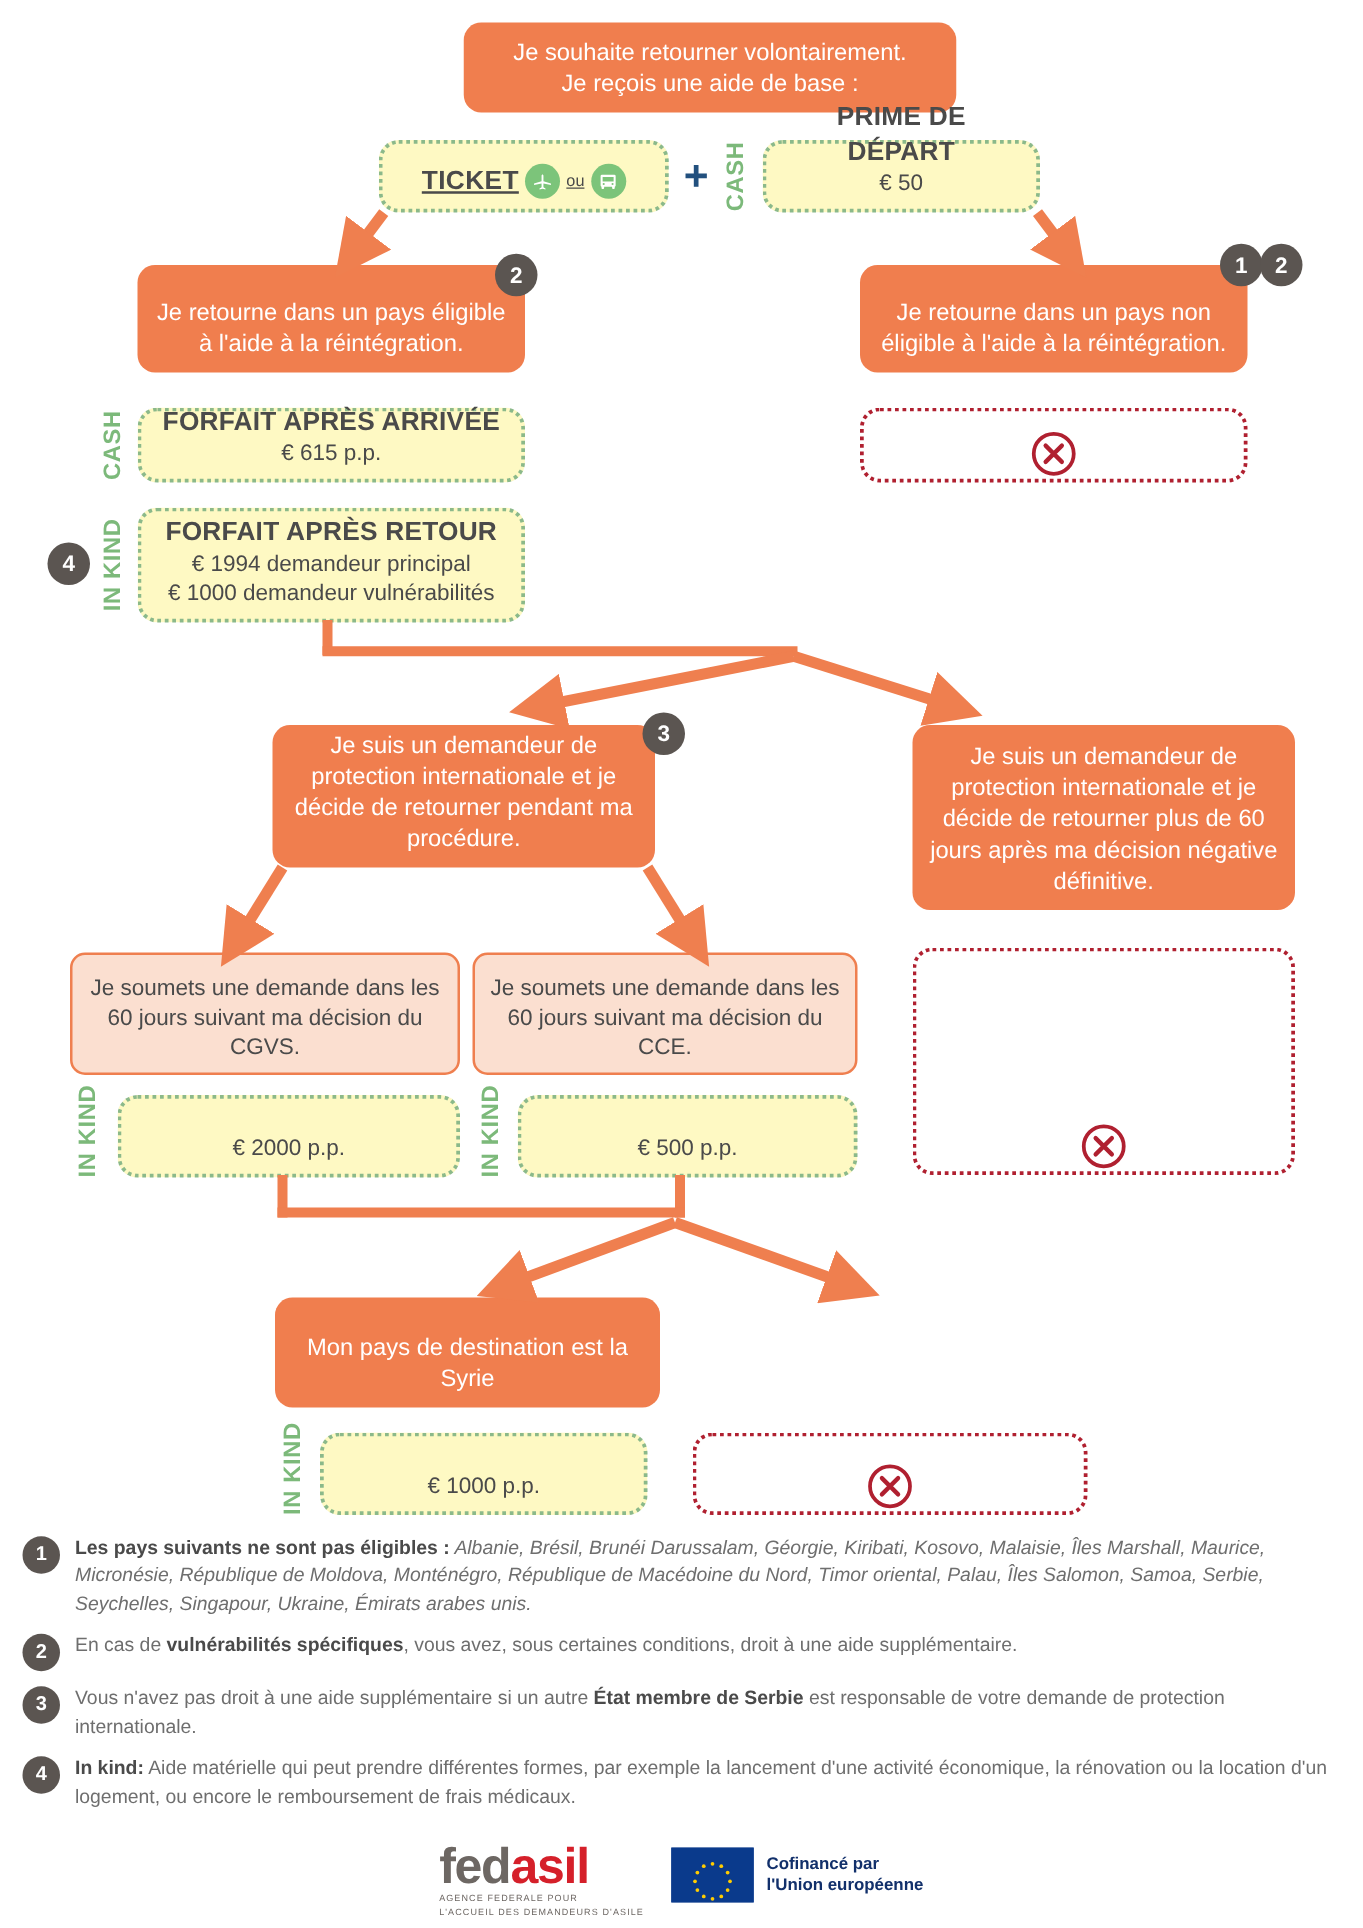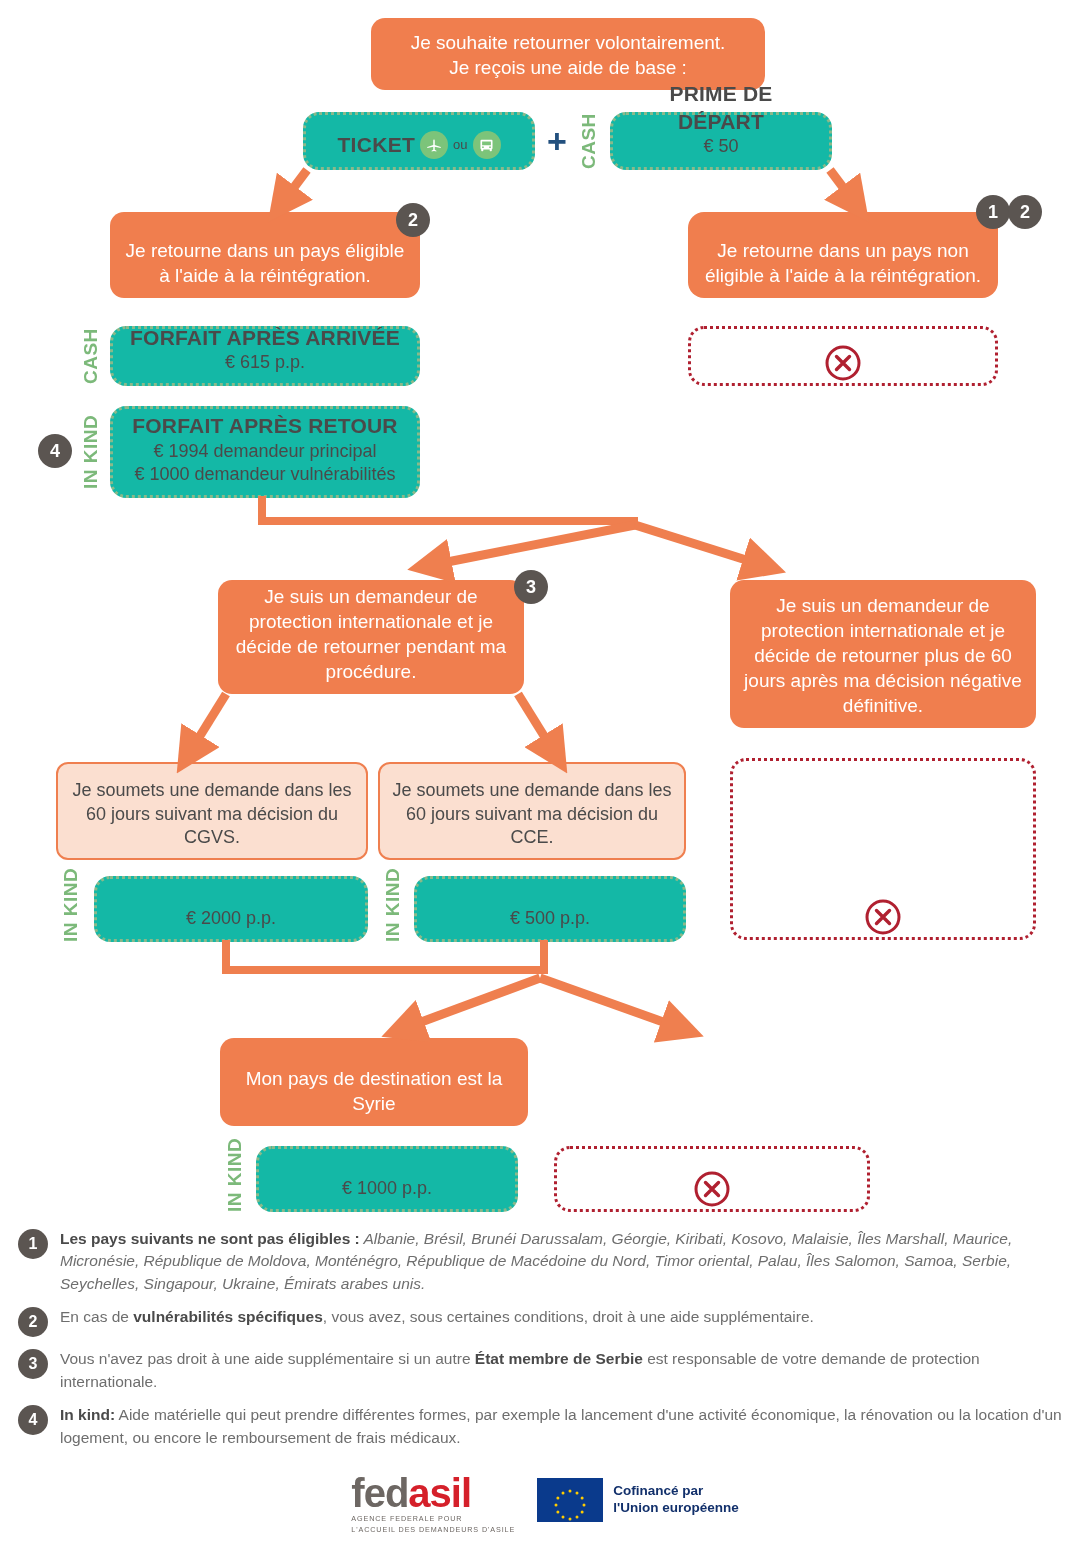--- a/index.html
+++ b/index.html
@@ -39,21 +39,21 @@
   .lightorange {
     background: #fbdfd0;
     color: #4a4a4a;
     border: 2px solid #ef7f4f;
     border-radius: 12px;
     font-size: 18px;
     padding: 8px 12px;
   }
 
   .greendash {
-    background: #14b8a6;
+    background: #fef9c3;
     border: 3px dotted #8bb98a;
     border-radius: 16px;
     color: #4a4a4a;
     font-size: 18px;
     padding: 8px 12px;
   }
 
   .reddash {
     background: #ffffff;
     border: 3px dotted #b02030;
@@ -170,21 +170,21 @@
 
   <div class="conn" style="left:222px; top:940px; width:8px; height:34px;"></div>
   <div class="conn" style="left:540px; top:940px; width:8px; height:34px;"></div>
   <div class="conn" style="left:222px; top:966px; width:326px; height:8px;"></div>
 
   <div class="box orange" style="left:371px; top:18px; width:394px; height:72px;">
     <span>Je souhaite retourner volontairement.</span>
     <span>Je reçois une aide de base :</span>
   </div>
 
-  <div class="box greendash" style="left:303px; top:112px; width:232px; height:58px;">
+  <div class="box greendash" style="left:303px; top:112px; width:232px; height:58px;text-decoration:underline;">
     <div class="ticketrow">
       <span class="ticketword">TICKET</span>
       <span class="gcirc">
         <svg width="18" height="18" viewBox="0 0 24 24" fill="#ffffff">
             <path d="M21 14.5l-8-2.5V6.2c0-.8-.5-1.5-1-1.5s-1 .7-1 1.5V12l-8 2.5v1.6l8-1.7v3.9l-2.2 1.3v1.1l3.2-.8 3.2.8v-1.1L13 18.3v-3.9l8 1.7z"></path>
           </svg>
       </span>
       <span class="oux">ou</span>
       <span class="gcirc">
         <svg width="17" height="17" viewBox="0 0 24 24" fill="#ffffff">
@@ -215,21 +215,21 @@
   </div>
 
   <div class="vlabel" style="left:80px; top:406px; height:92px;">IN KIND</div>
   <div class="badge" style="left:38px; top:434px;">4</div>
   <div class="box greendash" style="left:110px; top:406px; width:310px; height:92px;">
     <span class="hdr">FORFAIT APRÈS RETOUR</span>
     <span class="sub">€ 1994 demandeur principal</span>
     <span class="sub">€ 1000 demandeur vulnérabilités</span>
   </div>
 
-  <div class="box orange" style="left:688px; top:212px; width:310px; height:86px;border-radius:16px;">
+  <div class="box orange" style="left:688px; top:212px; width:310px; height:86px;">
     <span>Je retourne dans un pays non éligible à l'aide à la réintégration.</span>
   </div>
   <div class="badge" style="left:976px; top:195px;">1</div>
   <div class="badge" style="left:1008px; top:195px;">2</div>
 
   <div class="box reddash" style="left:688px; top:326px; width:310px; height:60px;">
     <svg class="xmark" viewBox="0 0 40 40">
       <circle cx="20" cy="20" r="16" fill="none" stroke="#b02030" stroke-width="3"></circle>
       <path d="M13.5 13.5 L26.5 26.5 M26.5 13.5 L13.5 26.5" stroke="#b02030" stroke-width="3.4" stroke-linecap="round"></path>
     </svg>

